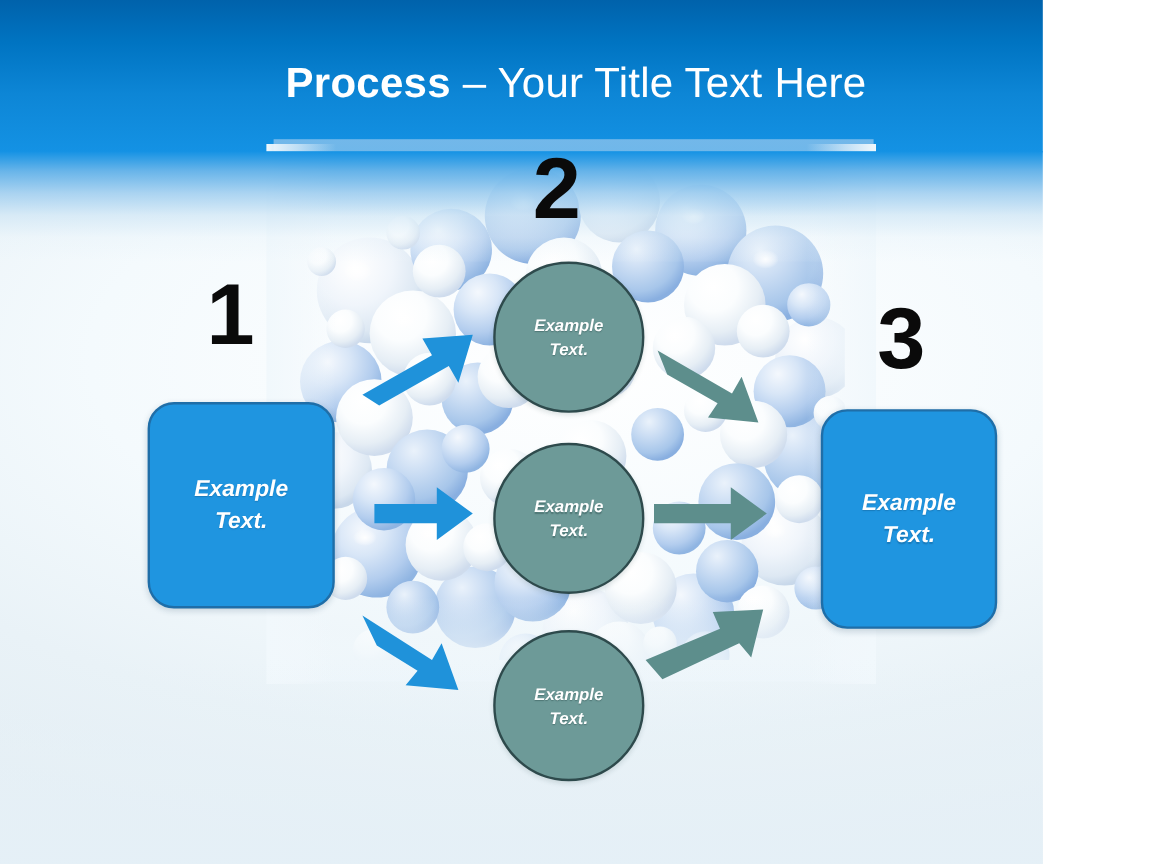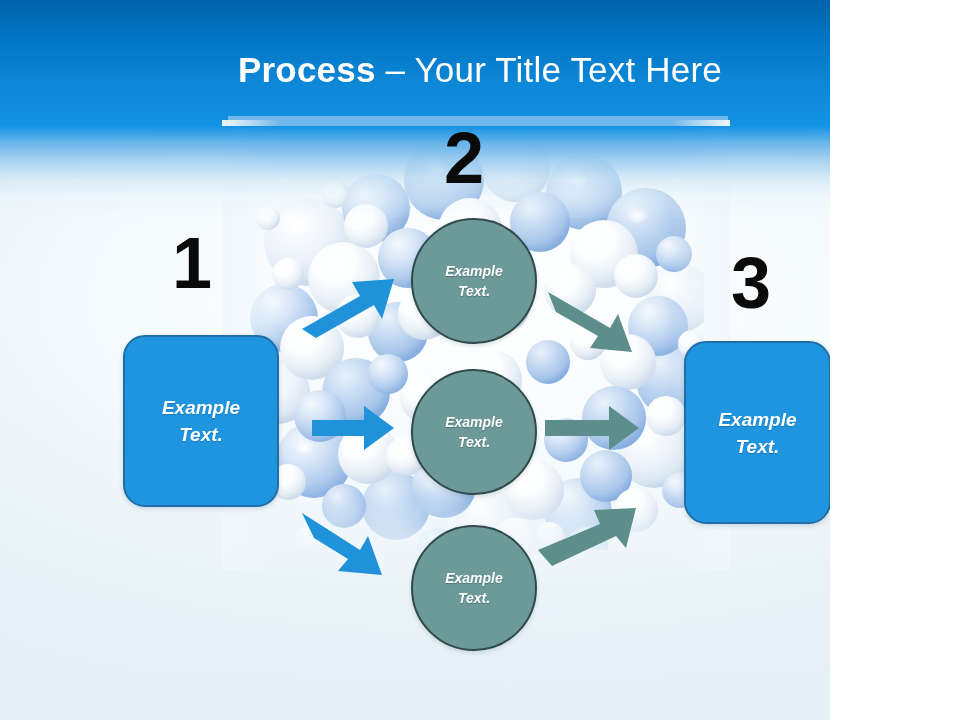--- a/index.html
+++ b/index.html
@@ -7,20 +7,21 @@
     padding: 0;
     background: #ffffff;
   }
   .slide {
     position: relative;
     width: 830px;
     height: 720px;
     overflow: hidden;
     font-family: "Liberation Sans", sans-serif;
     background: #ffffff;
+    padding-left: 39px;
   }
 
   
   .bg-lower {
     position: absolute;
     left: 0; top: 0; width: 960px; height: 720px;
     background:
       radial-gradient(ellipse 900px 420px at 50% 300px, #ffffff 0%, #f4fafd 45%, #e9f2f7 75%, #e4eef4 100%);
   }
   .bg-header {

